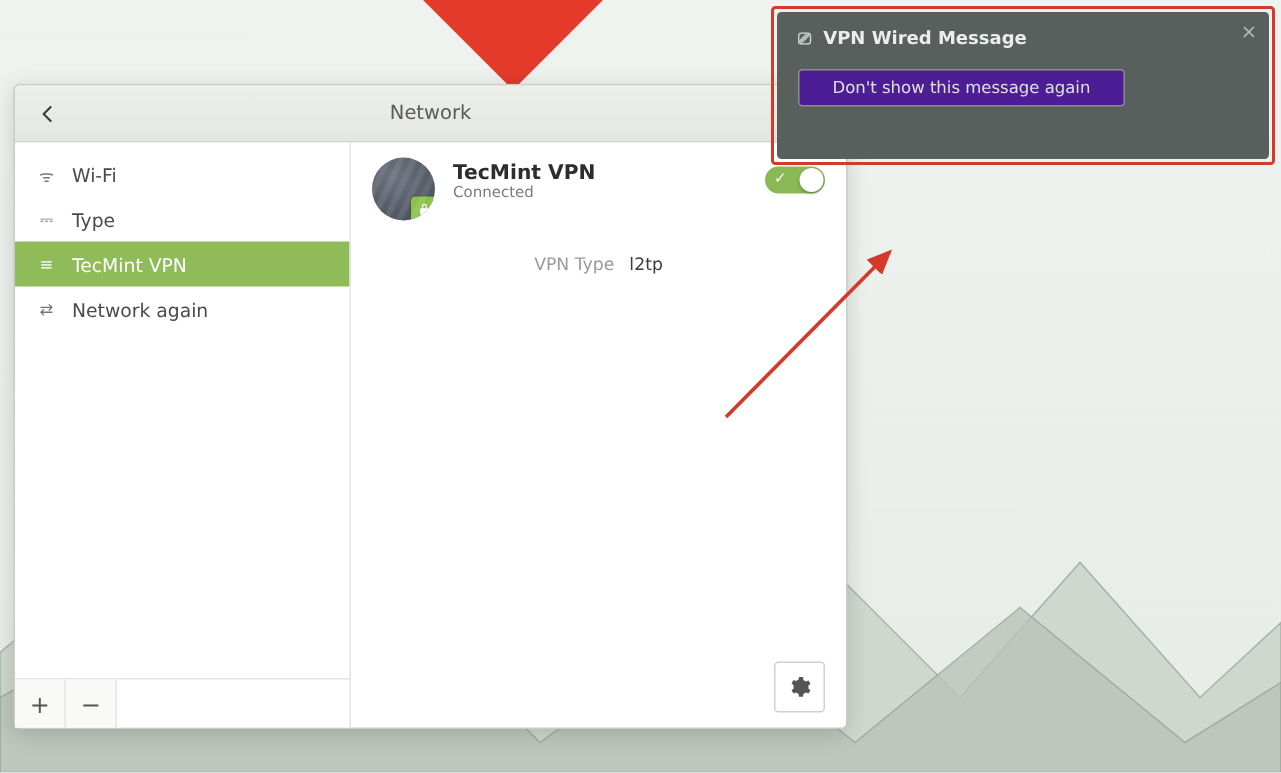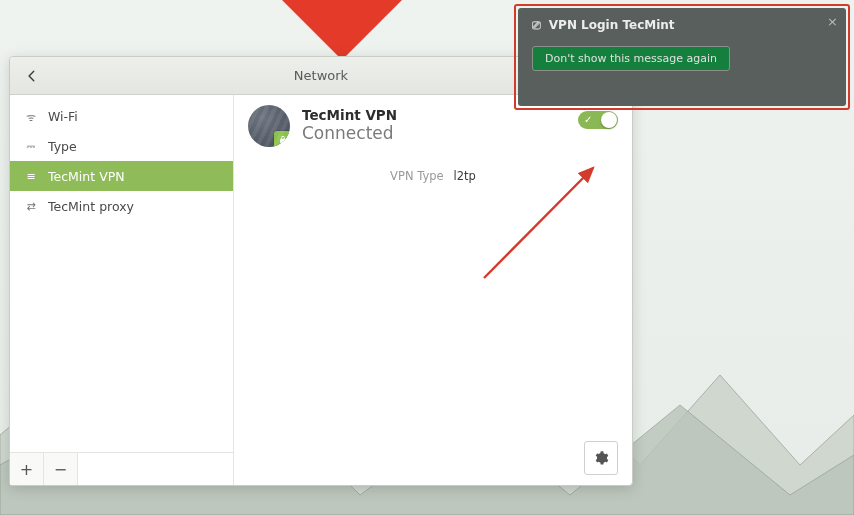--- a/index.html
+++ b/index.html
@@ -21,21 +21,21 @@
     top: -10px; left: 272px;
     width: 0; height: 0;
     border-left: 70px solid transparent;
     border-right: 70px solid transparent;
     border-top: 70px solid #e43a2a;
   }
   
   .window {
     position: absolute;
     left: 9px; top: 56px;
-    width: 624px; height: 430px;
+    width: 556px; height: 430px;
     border: 1px solid #c8ccc4;
     border-radius: 4px;
     background: #ffffff;
     box-shadow: 0 3px 14px rgba(0,0,0,0.15);
     display: flex;
     flex-direction: column;
   }
   .titlebar {
     height: 38px;
     background: linear-gradient(#edefea, #e4e6e1);
@@ -100,21 +100,21 @@
   }
   .conn-icon .lockbadge{
     position:absolute; right:-2px; bottom:-2px;
     width:18px; height:18px; border-radius:3px;
     background:#8bc34a; display:flex; align-items:center; justify-content:center;
     box-shadow:0 0 0 1px rgba(0,0,0,0.1);
   }
   .conn-icon .lockbadge svg{width:10px;height:10px;fill:#fff;}
   .conn-text { flex:1; padding-top:2px; }
   .conn-name { font-size:13.5px; font-weight:600; color:#2d2d2d; }
-  .conn-state { font-size:17px; color:#7a7a7a; }
+  .conn-state { font-size:10px; color:#7a7a7a; }
   .toggle {
     margin-top:6px;
     width:40px; height:18px; border-radius:10px;
     background:#8ab854; position:relative; cursor:pointer;
     display:flex; align-items:center;
   }
   .toggle .check{
     position:absolute; left:6px; color:#fff; font-size:10px; line-height:1;
   }
   .toggle .knob{
@@ -156,25 +156,25 @@
   }
   .notif-title .tico{ font-size:11px; opacity:.8; }
   .notif-body{ margin-top:10px; color:#c6c9c6; font-size:11px; }
   .notif-close{
     position:absolute; top:6px; right:8px;
     color:#b7bab7; font-size:13px; cursor:pointer;
   }
   .notif-btn{
     margin-top:14px;
     display:inline-block;
-    padding:5px 12px;
+    padding:5px 22px;
     border:1px solid #8a8f8c;
     border-radius:3px;
     font-size:11px; color:#dfe1df;
-    background:#15803d;
+    background:#4c1d95;
     cursor:pointer;
   }
 </style>
 </head>
 <body>
 
 <div class="wallpaper">
   <svg viewBox="0 0 854 250" preserveAspectRatio="none">
     <path d="M0 250 L0 170 L60 120 L130 180 L200 95 L280 200 L360 120 L440 210 L540 100 L640 200 L720 110 L800 200 L854 150 L854 250 Z" fill="#cfd7cf" stroke="#a8b2a8" stroke-width="1"></path>
     <path d="M0 250 L0 200 L90 150 L180 220 L270 140 L360 230 L470 150 L570 230 L680 140 L790 230 L854 190 L854 250 Z" fill="#b9c4b9" stroke="#97a397" stroke-width="1" opacity="0.8"></path>
@@ -201,21 +201,21 @@
         <div class="sidebar-item">
           <span class="s-ico">⎓</span>
           <span>Type</span>
         </div>
         <div class="sidebar-item active">
           <span class="s-ico">≡</span>
           <span>TecMint VPN</span>
         </div>
         <div class="sidebar-item">
           <span class="s-ico">⇄</span>
-          <span>TecMint proxy</span>
+          <span>Network again</span>
         </div>
       </div>
       <div class="sidebar-footer">
         <div class="sb-btn">+</div>
         <div class="sb-btn">−</div>
       </div>
     </div>
 
     <div class="main">
       <div class="conn-row">
@@ -257,17 +257,17 @@
     </marker>
   </defs>
   <line x1="484" y1="278" x2="593" y2="168" stroke="#d33a2a" stroke-width="2.4" marker-end="url(#ah)"></line>
 </svg>
 
 <div class="notif-frame">
   <div class="notif">
     <div class="notif-close">×</div>
     <div class="notif-title">
       <span class="tico">⎚</span>
-      <span>VPN Login TecMint</span>
+      <span>VPN Wired Message</span>
     </div>
     <div class="notif-btn">Don't show this message again</div>
   </div>
 </div>
 
 </body></html>

